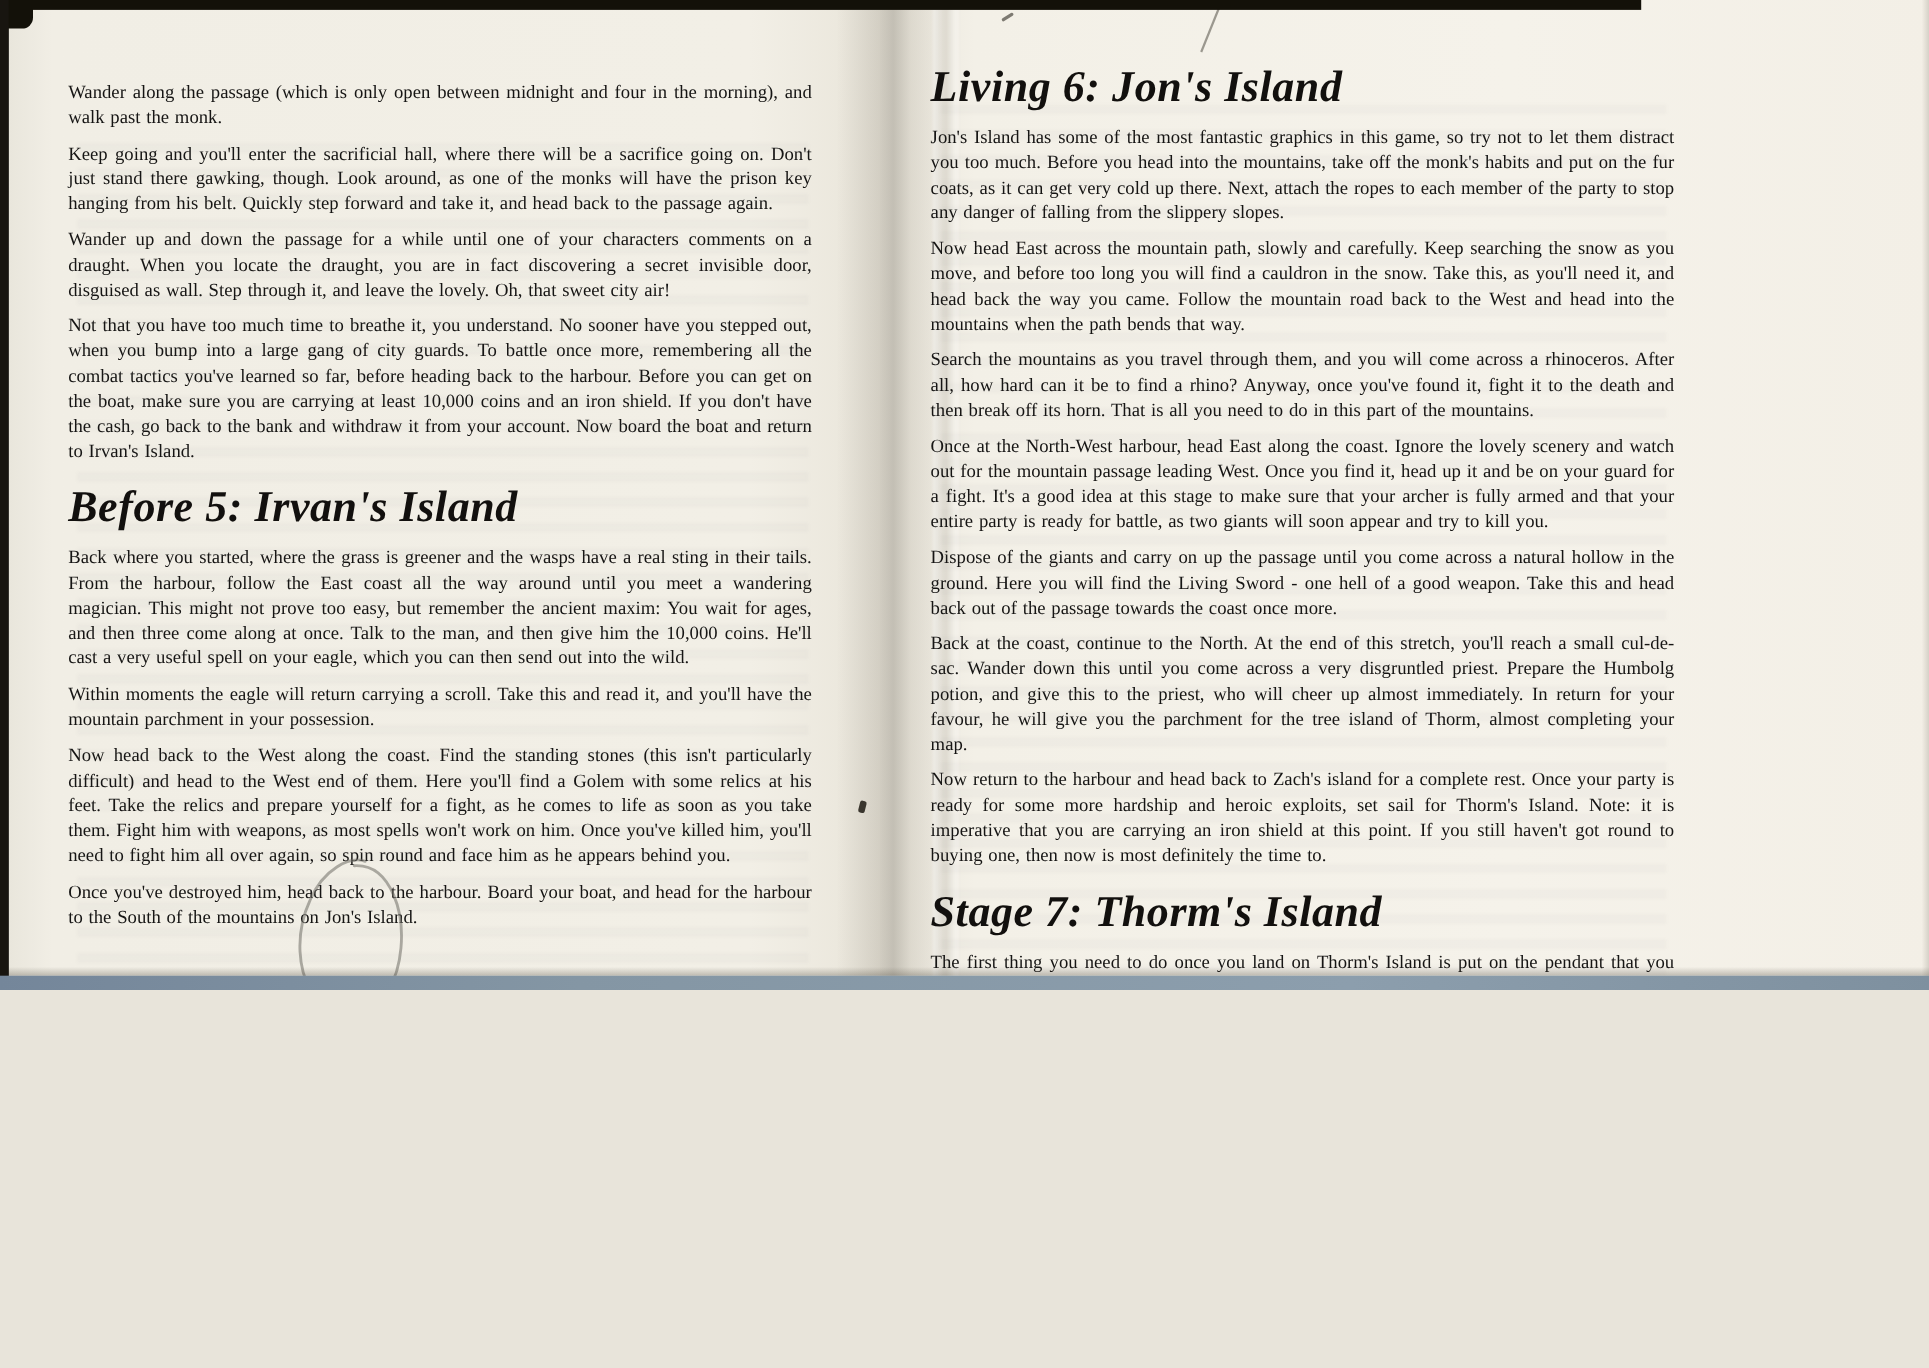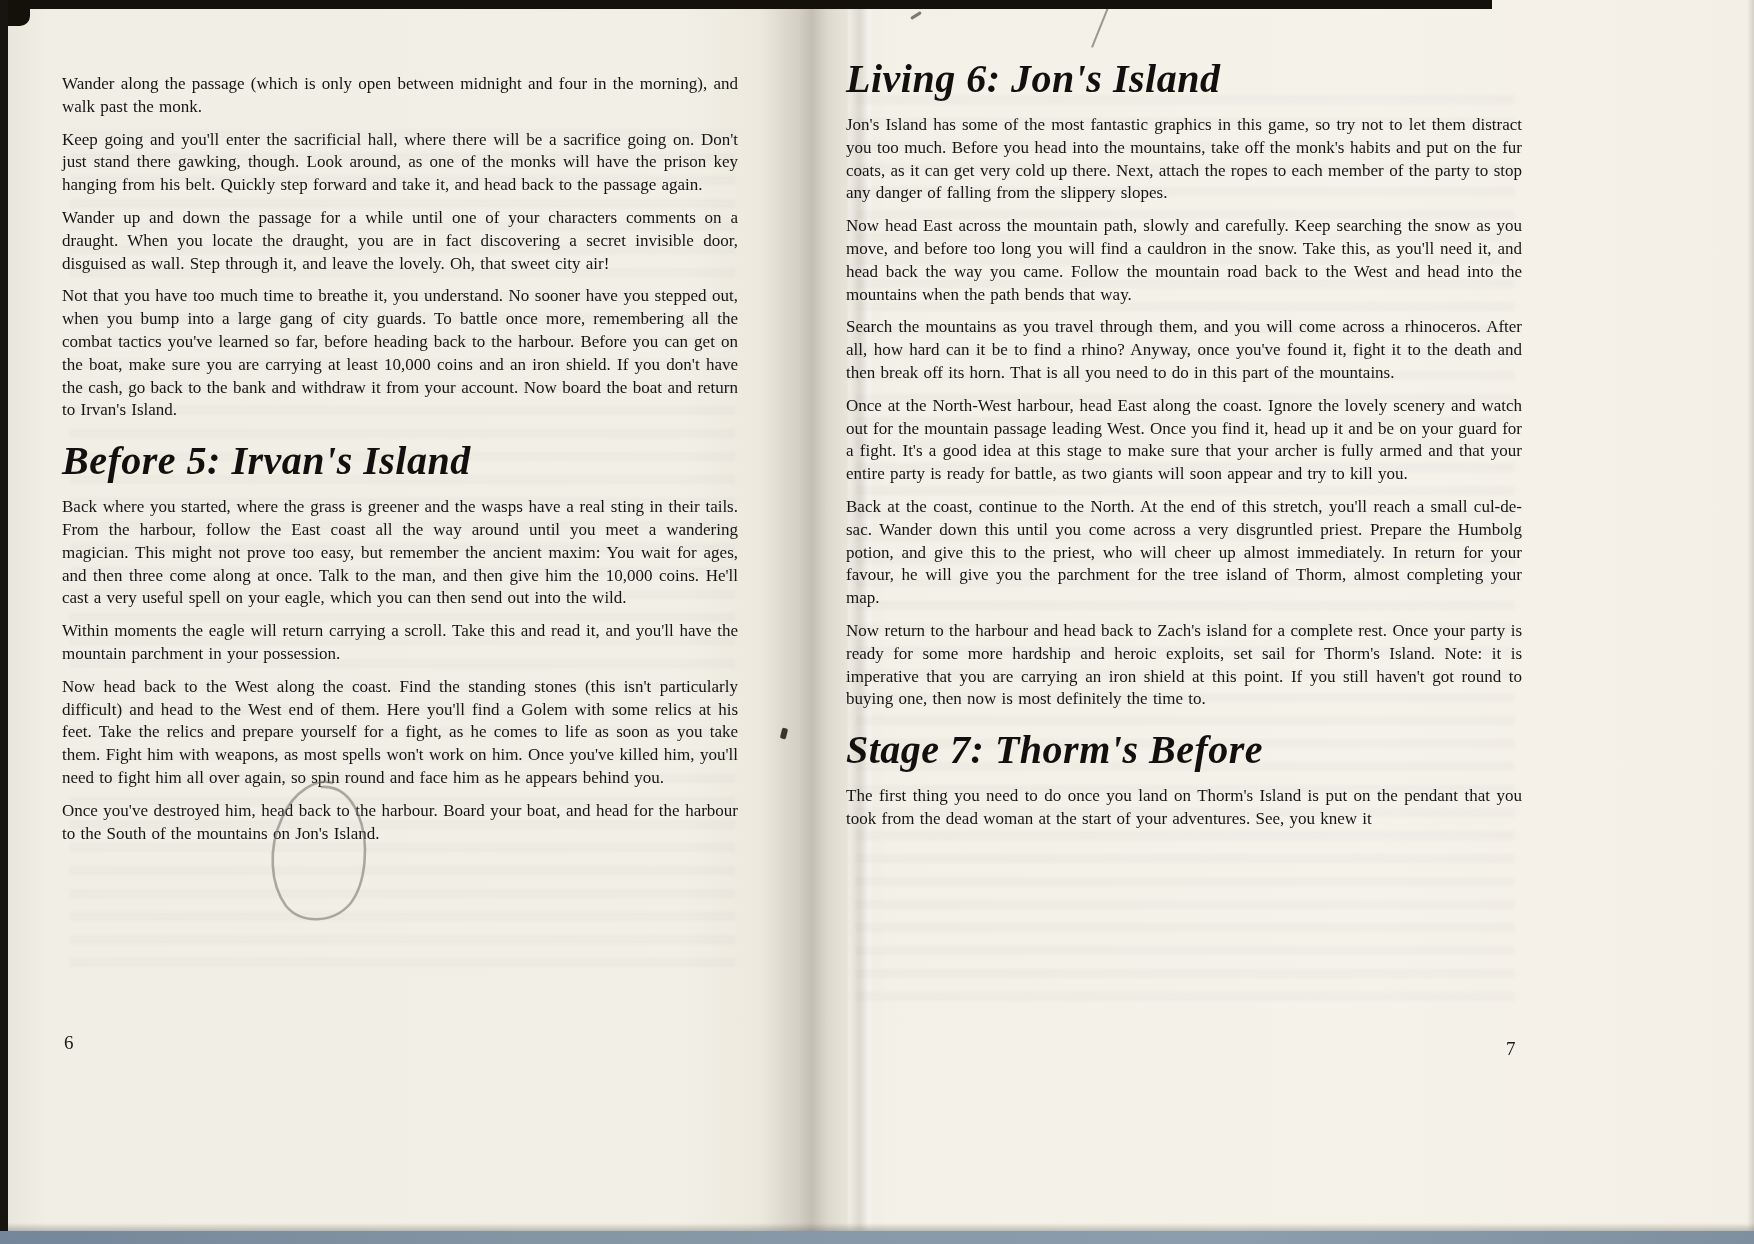--- a/index.html
+++ b/index.html
@@ -1,21 +1,21 @@
 <!DOCTYPE html>
 <html><head>
 <meta charset="utf-8">
 <style>
   html,body{margin:0;padding:0;}
   body{
     width:1754px;height:1244px;overflow:hidden;
     background:#e8e4da;
     font-family:"Liberation Serif", serif;
   }
-  .scan{position:relative;width:1754px;height:1244px;background:#a3a3a3;overflow:hidden;}
+  .scan{position:relative;width:1754px;height:900px;background:#a3a3a3;overflow:hidden;}
 
   
   .paper-left{position:absolute;left:8px;top:0;width:792px;height:1231px;
     background:linear-gradient(90deg,#e9e6dc 0%,#f1eee5 5%,#f2efe6 85%,#e9e5da 100%);}
   .paper-right{position:absolute;left:800px;top:0;width:954px;height:1231px;
     background:linear-gradient(90deg,#e7e3d8 0%,#f3f0e7 9%,#f5f2ea 60%,#f3efe6 100%);}
 
   
   .gutter{position:absolute;left:760px;top:0;width:100px;height:1231px;
     background:linear-gradient(90deg,rgba(0,0,0,0) 0%,rgba(95,88,75,0.16) 40%,rgba(75,70,60,0.24) 52%,rgba(120,112,98,0.12) 68%,rgba(0,0,0,0) 100%);}
@@ -91,23 +91,24 @@
     <p class="body gap-above">Once you've destroyed him, head back to the harbour. Board your boat, and head for the harbour to the South of the mountains on Jon's Island.</p>
   </div>
   <div class="pagenum pagenum-left">6</div>
 
   <div class="col col-right">
     <h1 class="stage first">Living 6: Jon's Island</h1>
     <p class="body">Jon's Island has some of the most fantastic graphics in this game, so try not to let them distract you too much. Before you head into the mountains, take off the monk's habits and put on the fur coats, as it can get very cold up there. Next, attach the ropes to each member of the party to stop any danger of falling from the slippery slopes.</p>
     <p class="body">Now head East across the mountain path, slowly and carefully. Keep searching the snow as you move, and before too long you will find a cauldron in the snow. Take this, as you'll need it, and head back the way you came. Follow the mountain road back to the West and head into the mountains when the path bends that way.</p>
     <p class="body">Search the mountains as you travel through them, and you will come across a rhinoceros. After all, how hard can it be to find a rhino? Anyway, once you've found it, fight it to the death and then break off its horn. That is all you need to do in this part of the mountains.</p>
     <p class="body">Once at the North-West harbour, head East along the coast. Ignore the lovely scenery and watch out for the mountain passage leading West. Once you find it, head up it and be on your guard for a fight. It's a good idea at this stage to make sure that your archer is fully armed and that your entire party is ready for battle, as two giants will soon appear and try to kill you.</p>
+    <p class="body">Dispose of the giants and carry on up the passage until you come across a natural hollow in the ground. Here you will find the Living Sword - one hell of a good weapon. Take this and head back out of the passage towards the coast once more.</p>
     <p class="body">Back at the coast, continue to the North. At the end of this stretch, you'll reach a small cul-de-sac. Wander down this until you come across a very disgruntled priest. Prepare the Humbolg potion, and give this to the priest, who will cheer up almost immediately. In return for your favour, he will give you the parchment for the tree island of Thorm, almost completing your map.</p>
     <p class="body">Now return to the harbour and head back to Zach's island for a complete rest. Once your party is ready for some more hardship and heroic exploits, set sail for Thorm's Island. Note: it is imperative that you are carrying an iron shield at this point. If you still haven't got round to buying one, then now is most definitely the time to.</p>
-    <h1 class="stage">Stage 7: Thorm's Before</h1>
+    <h1 class="stage">Stage 7: Thorm's Island</h1>
     <p class="body">The first thing you need to do once you land on Thorm's Island is put on the pendant that you took from the dead woman at the start of your adventures. See, you knew it</p>
   </div>
   <div class="pagenum pagenum-right">7</div>
 
   <svg class="pen-circle" viewBox="0 0 132 152">
     <path d="M76,7 C62,2 38,14 26,42 C12,72 14,108 30,130 C45,148 76,148 94,128 C110,108 114,66 102,38 C94,19 82,10 66,11" fill="none" stroke="rgba(112,110,102,0.55)" stroke-width="2.6" stroke-linecap="round"></path>
   </svg>
 
   <div class="scratch"></div>
   <div class="speck-1"></div>

